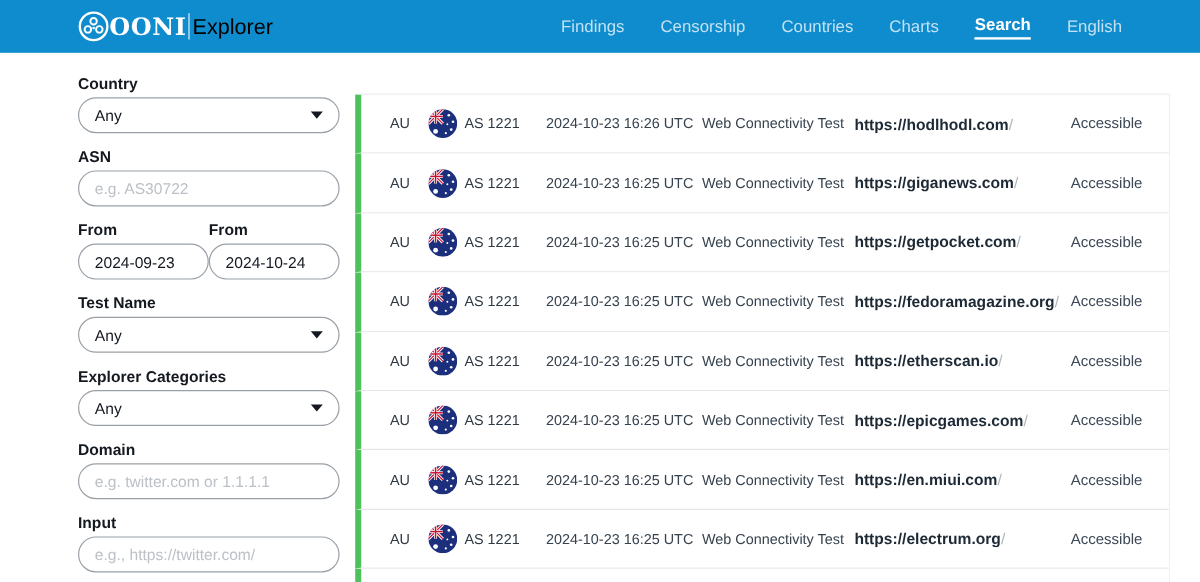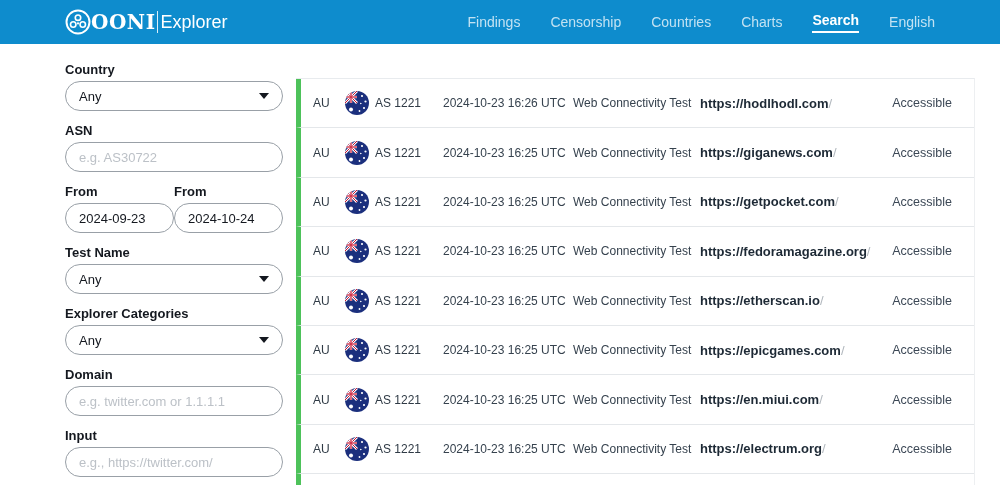--- a/index.html
+++ b/index.html
@@ -10,21 +10,21 @@
   
   .topbar{
     height:44px;background:#0e8ccd;display:flex;align-items:center;
     justify-content:space-between;padding:0 65px;box-sizing:border-box;
   }
   .brand{display:flex;align-items:center;gap:0;cursor:pointer;}
   .brand .wordmark{
     font-family:"DejaVu Serif",serif;font-weight:700;font-size:20px;color:#fff;letter-spacing:.5px;
   }
   .brand .divider{width:1px;height:22px;background:rgba(255,255,255,.85);margin:0 2px;}
-  .brand .product{font-size:18px;font-weight:400;color:#ffffff;}
+  .brand .product{font-size:18px;font-weight:400;color:#000000;}
   .nav{display:flex;align-items:center;gap:30px;justify-content:flex-end;}
   .nav a{
     font-size:14px;color:rgba(255,255,255,.75);text-decoration:none;cursor:pointer;
   }
   .nav a.active{color:#fff;font-weight:700;border-bottom:2px solid #fff;padding-bottom:3px;}
   
   .main{display:flex;align-items:flex-start;}
   .sidebar{width:218px;margin-left:65px;padding-top:18px;flex:none;}
   .results{flex:1;margin-left:13px;margin-right:25px;margin-top:34px;}
   
@@ -43,21 +43,21 @@
   }
   .pill-input::placeholder{color:#bcc1c7;}
   .daterow{display:flex;gap:0;}
   .daterow .fgroup{flex:1;margin-bottom:12px;}
   
   .list{border-top:1px solid #e8ebee;border-right:1px solid #edeff1;}
   .row{
     display:grid;grid-template-columns:32px 30px 68px 130px 127px 1fr auto;
     align-items:center;height:49.4px;background:#fff;
     border-left:5px solid #4dc25a;border-bottom:1px solid #e4e7ea;
-    padding:0 22px 0 12px;box-sizing:border-box;cursor:pointer;
+    padding:0 22px 0 24px;box-sizing:border-box;cursor:pointer;
   }
   .row.partial{height:12px;border-bottom:none;}
   .c-cc{font-size:12px;color:#2f3a45;}
   .c-flag{display:flex;align-items:center;}
   .c-asn{font-size:12px;color:#2f3a45;}
   .c-time{font-size:12px;color:#36424e;}
   .c-test{font-size:12px;color:#36424e;}
   .c-url{font-size:13px;font-weight:700;color:#1d2935;white-space:nowrap;overflow:hidden;}
   .c-url .slash{color:#b0b6bc;font-weight:400;}
   .c-status{font-size:12.5px;color:#3c4856;justify-self:end;}

